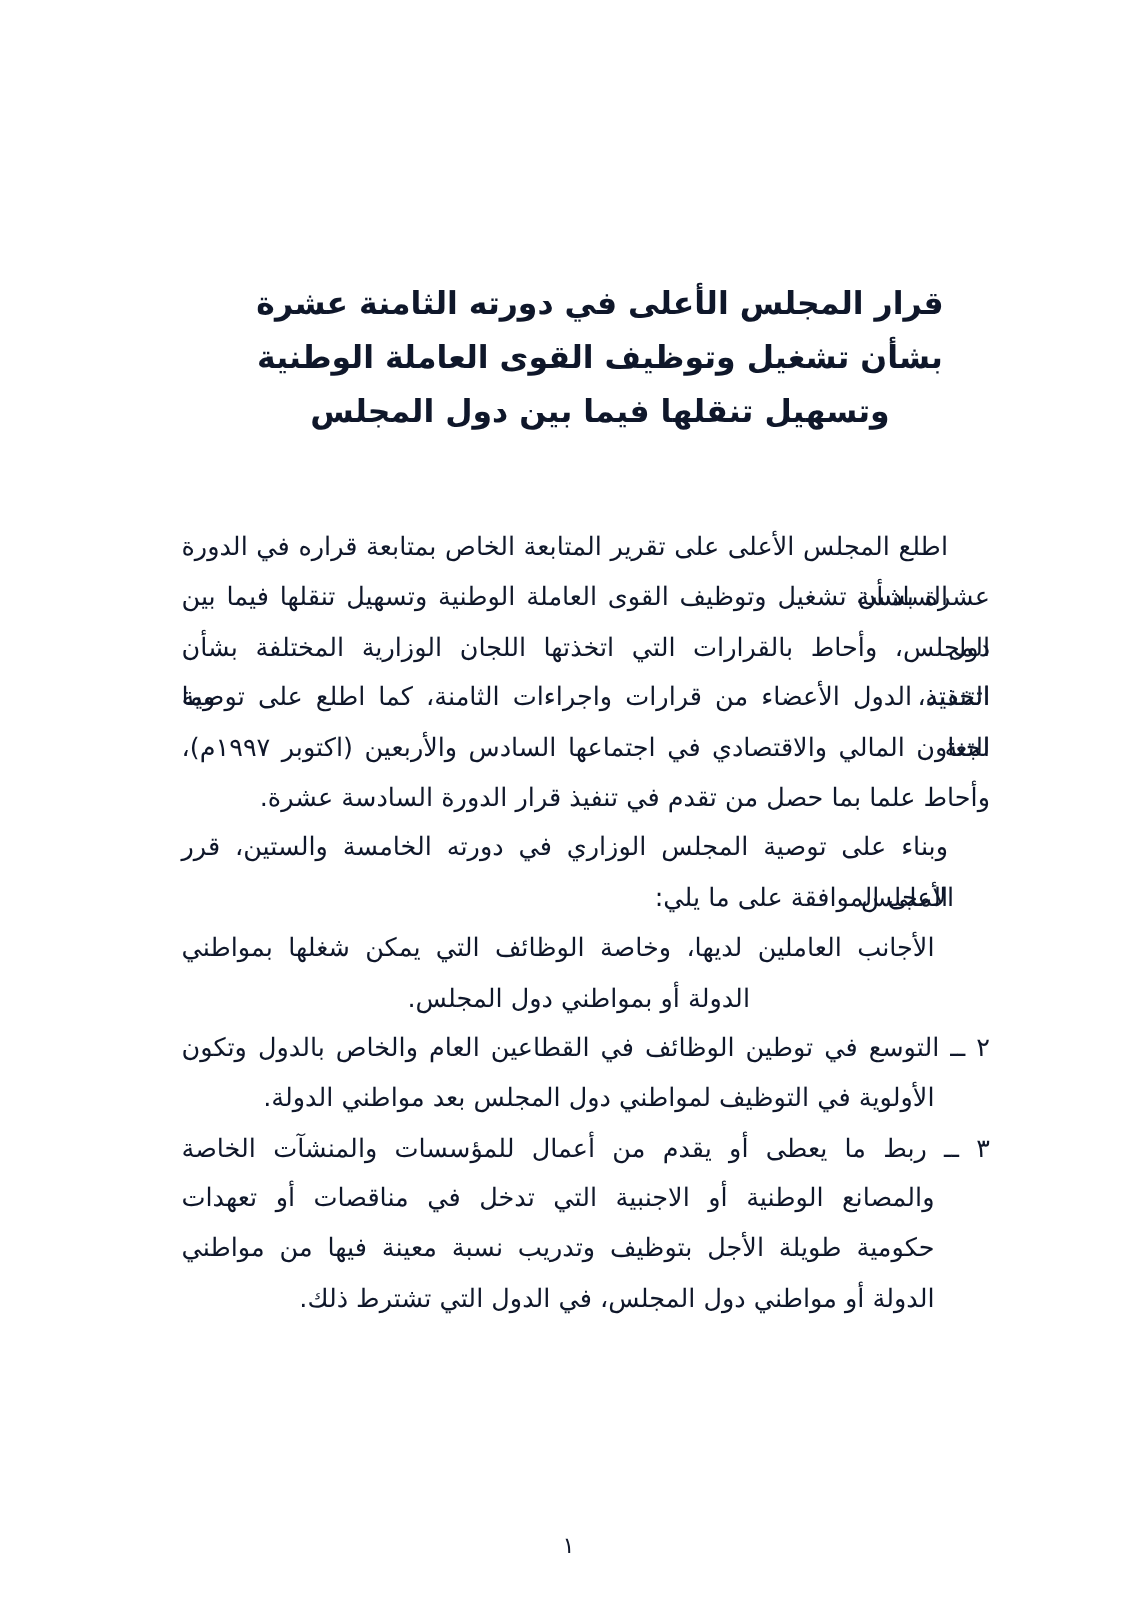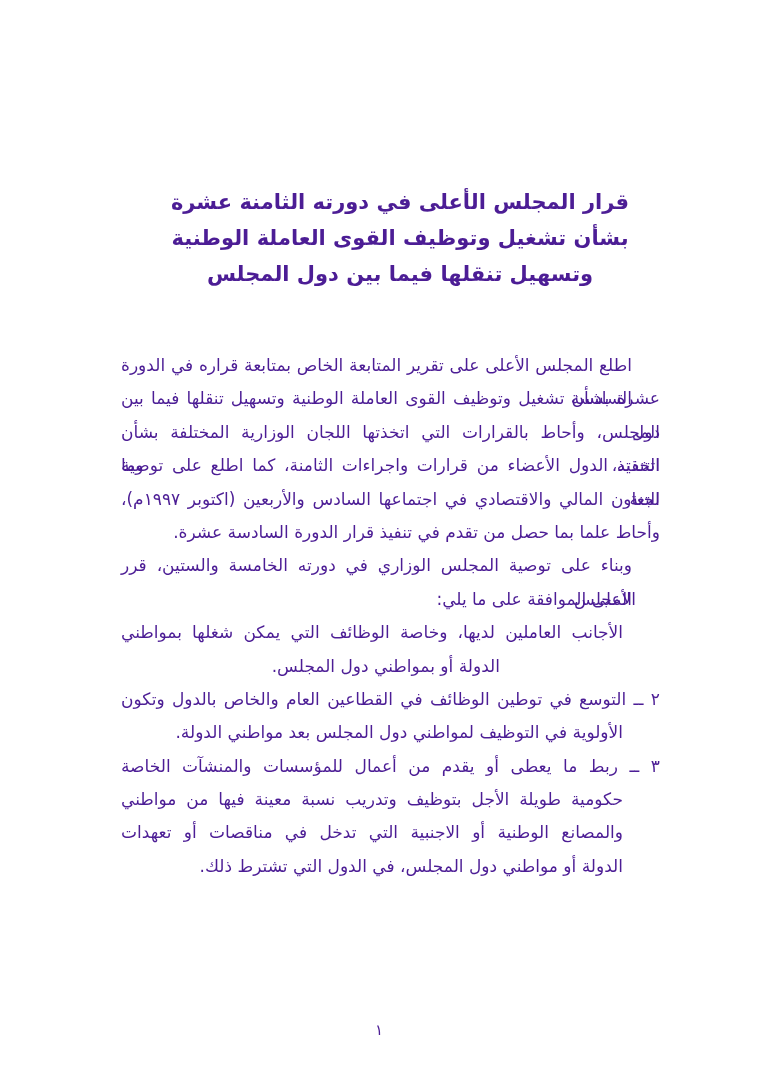--- a/index.html
+++ b/index.html
@@ -7,21 +7,21 @@
     padding: 0;
     background: #ffffff;
   }
   .sheet {
     position: relative;
     width: 758px;
     height: 1078px;
     background: #ffffff;
     overflow: hidden;
     font-family: "DejaVu Sans", sans-serif;
-    color: #4c1d95;
+    color: #0f172a;
   }
   
   .title-block {
     position: absolute;
     top: 184px;
     left: 21px;
     width: 758px;
     text-align: center;
     direction: rtl;
     font-weight: bold;
@@ -102,21 +102,21 @@
     <div class="line al-start ind-small">الأعلى الموافقة على ما يلي:</div>
 
 
     <div class="line ind-cont">الأجانب العاملين لديها، وخاصة الوظائف التي يمكن شغلها بمواطني</div>
     <div class="line al-start ind-deep">الدولة أو بمواطني دول المجلس.</div>
 
     <div class="line">٢ ــ التوسع في توطين الوظائف في القطاعين العام والخاص بالدول وتكون</div>
     <div class="line al-start ind-cont">الأولوية في التوظيف لمواطني دول المجلس بعد مواطني الدولة.</div>
 
     <div class="line">٣ ــ ربط ما يعطى أو يقدم من أعمال للمؤسسات والمنشآت الخاصة</div>
+    <div class="line ind-cont">والمصانع الوطنية أو الاجنبية التي تدخل في مناقصات أو تعهدات</div>
     <div class="line ind-cont">حكومية طويلة الأجل بتوظيف وتدريب نسبة معينة فيها من مواطني</div>
-    <div class="line ind-cont">والمصانع الوطنية أو الاجنبية التي تدخل في مناقصات أو تعهدات</div>
     <div class="line al-start ind-cont">الدولة أو مواطني دول المجلس، في الدول التي تشترط ذلك.</div>
 
   </div>
 
   <div class="page-number">١</div>
 
 </div>
 
 </body></html>

